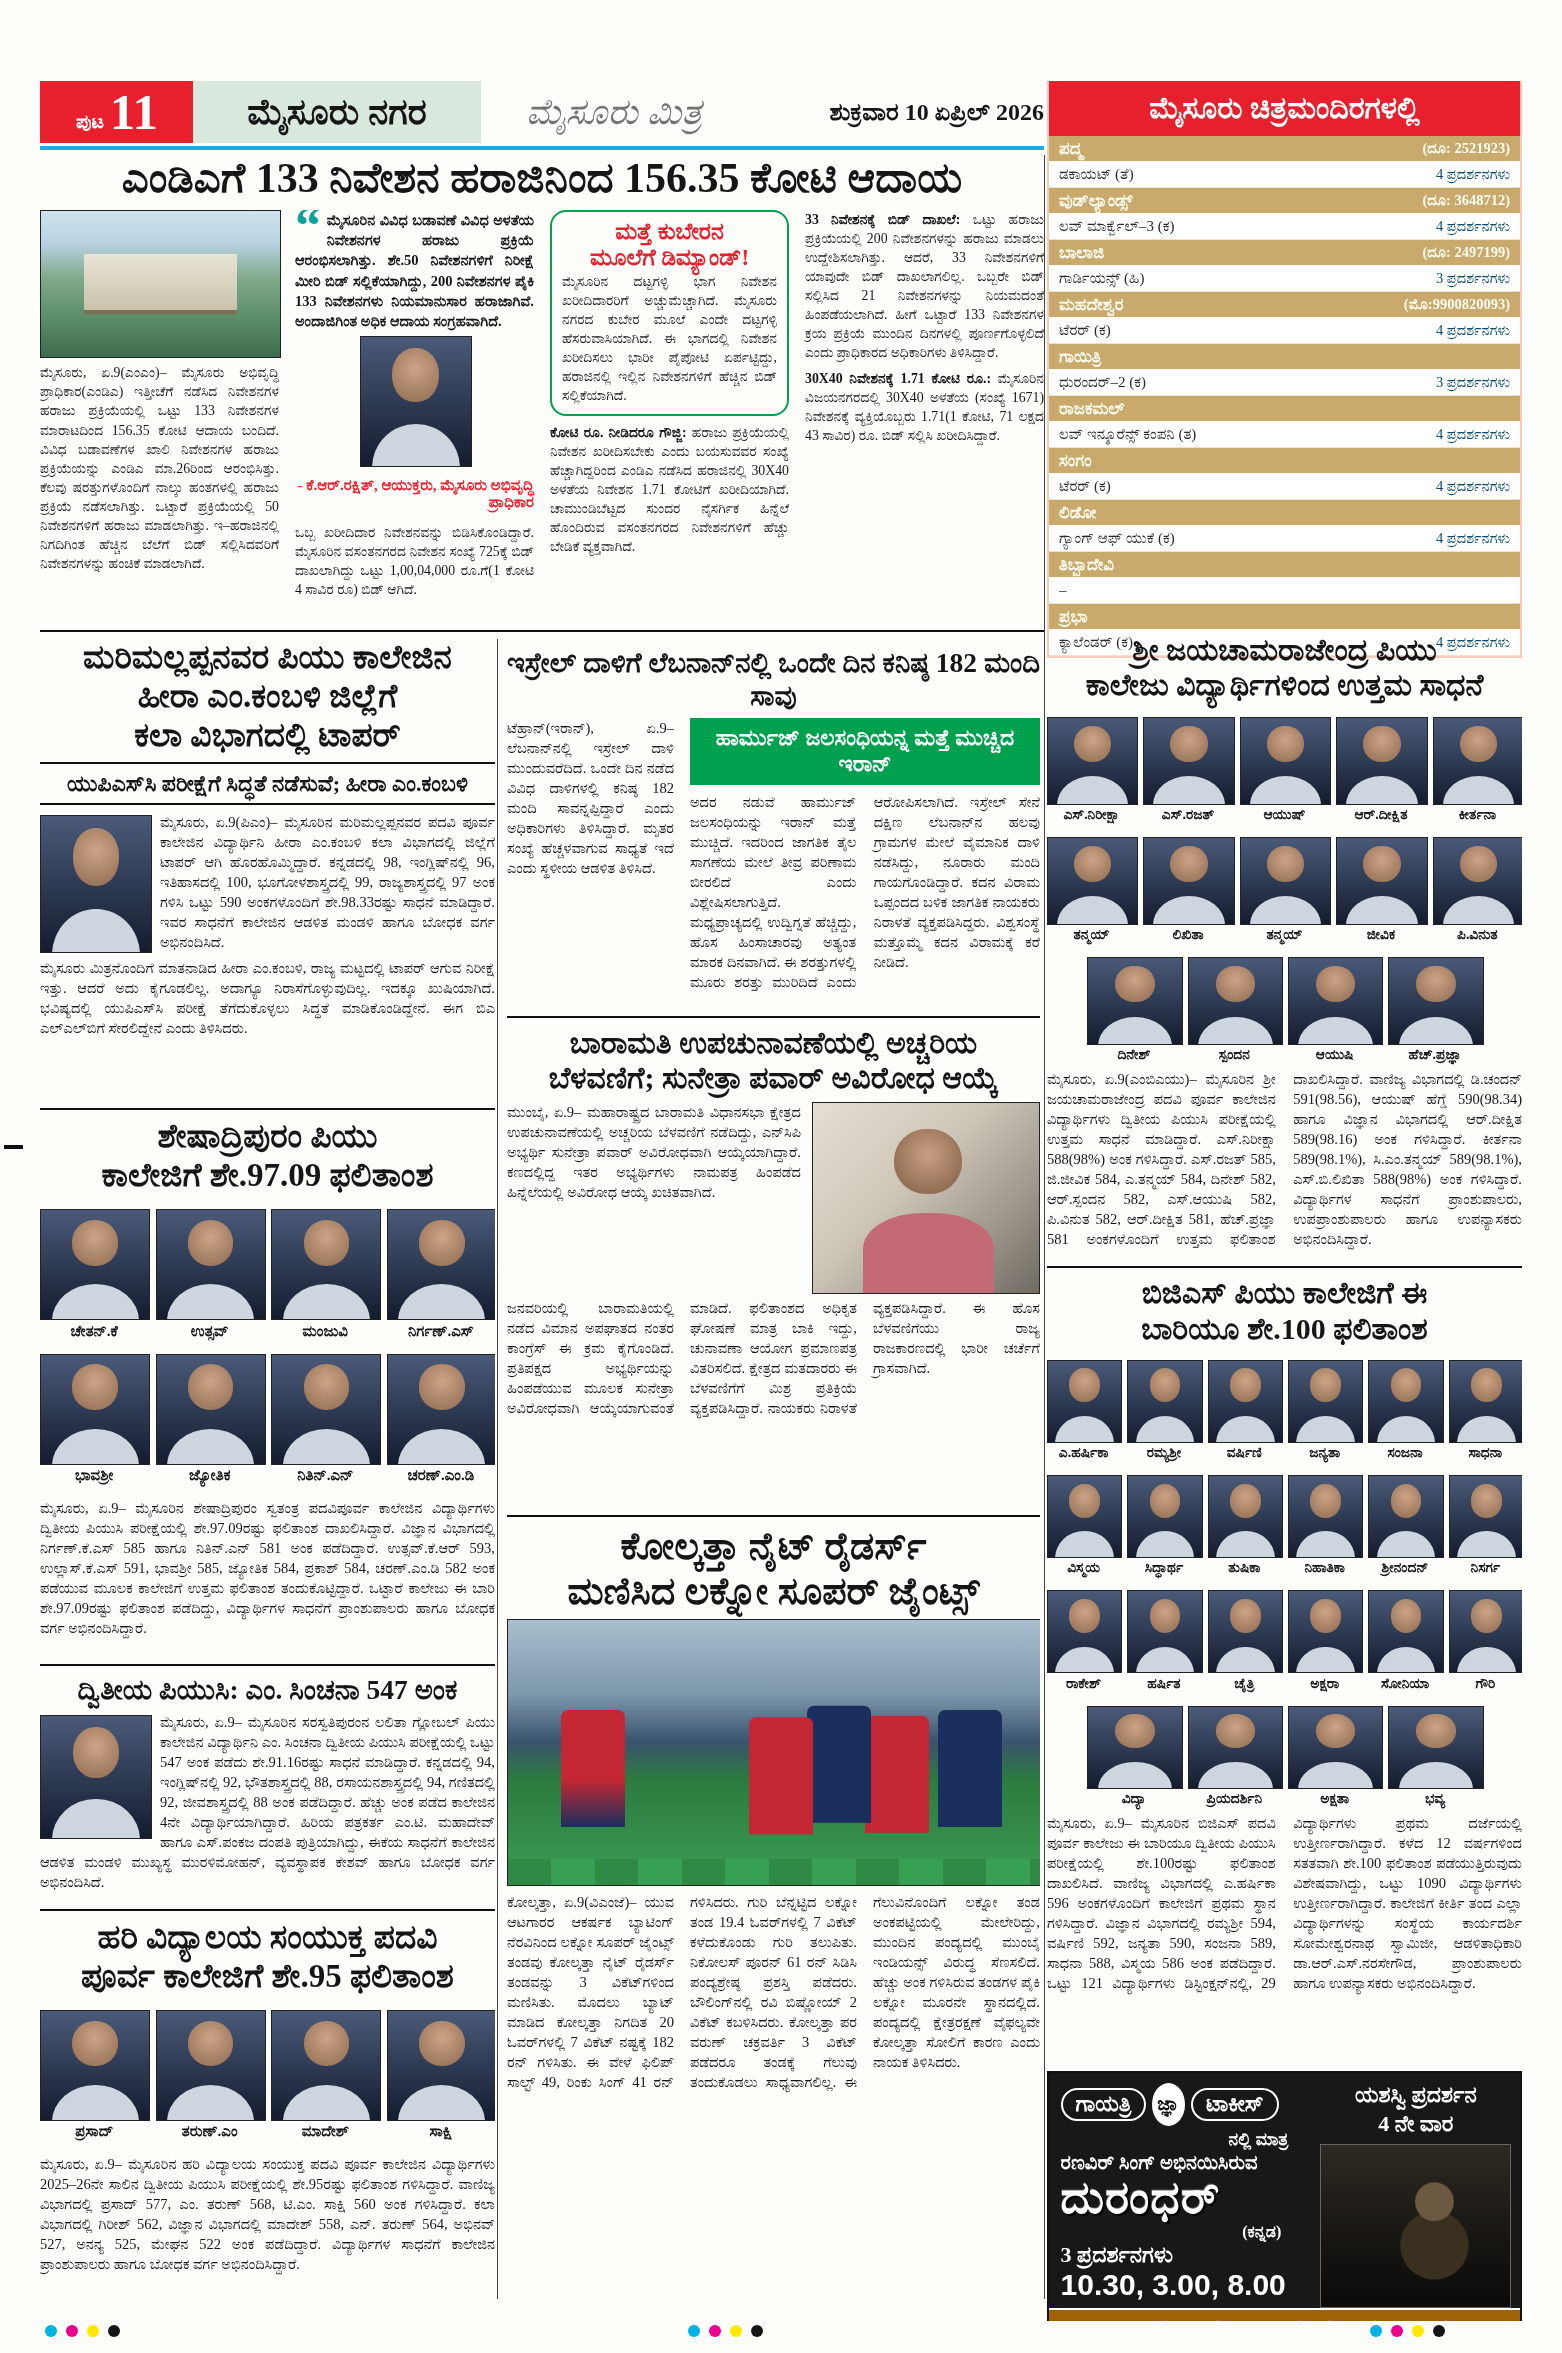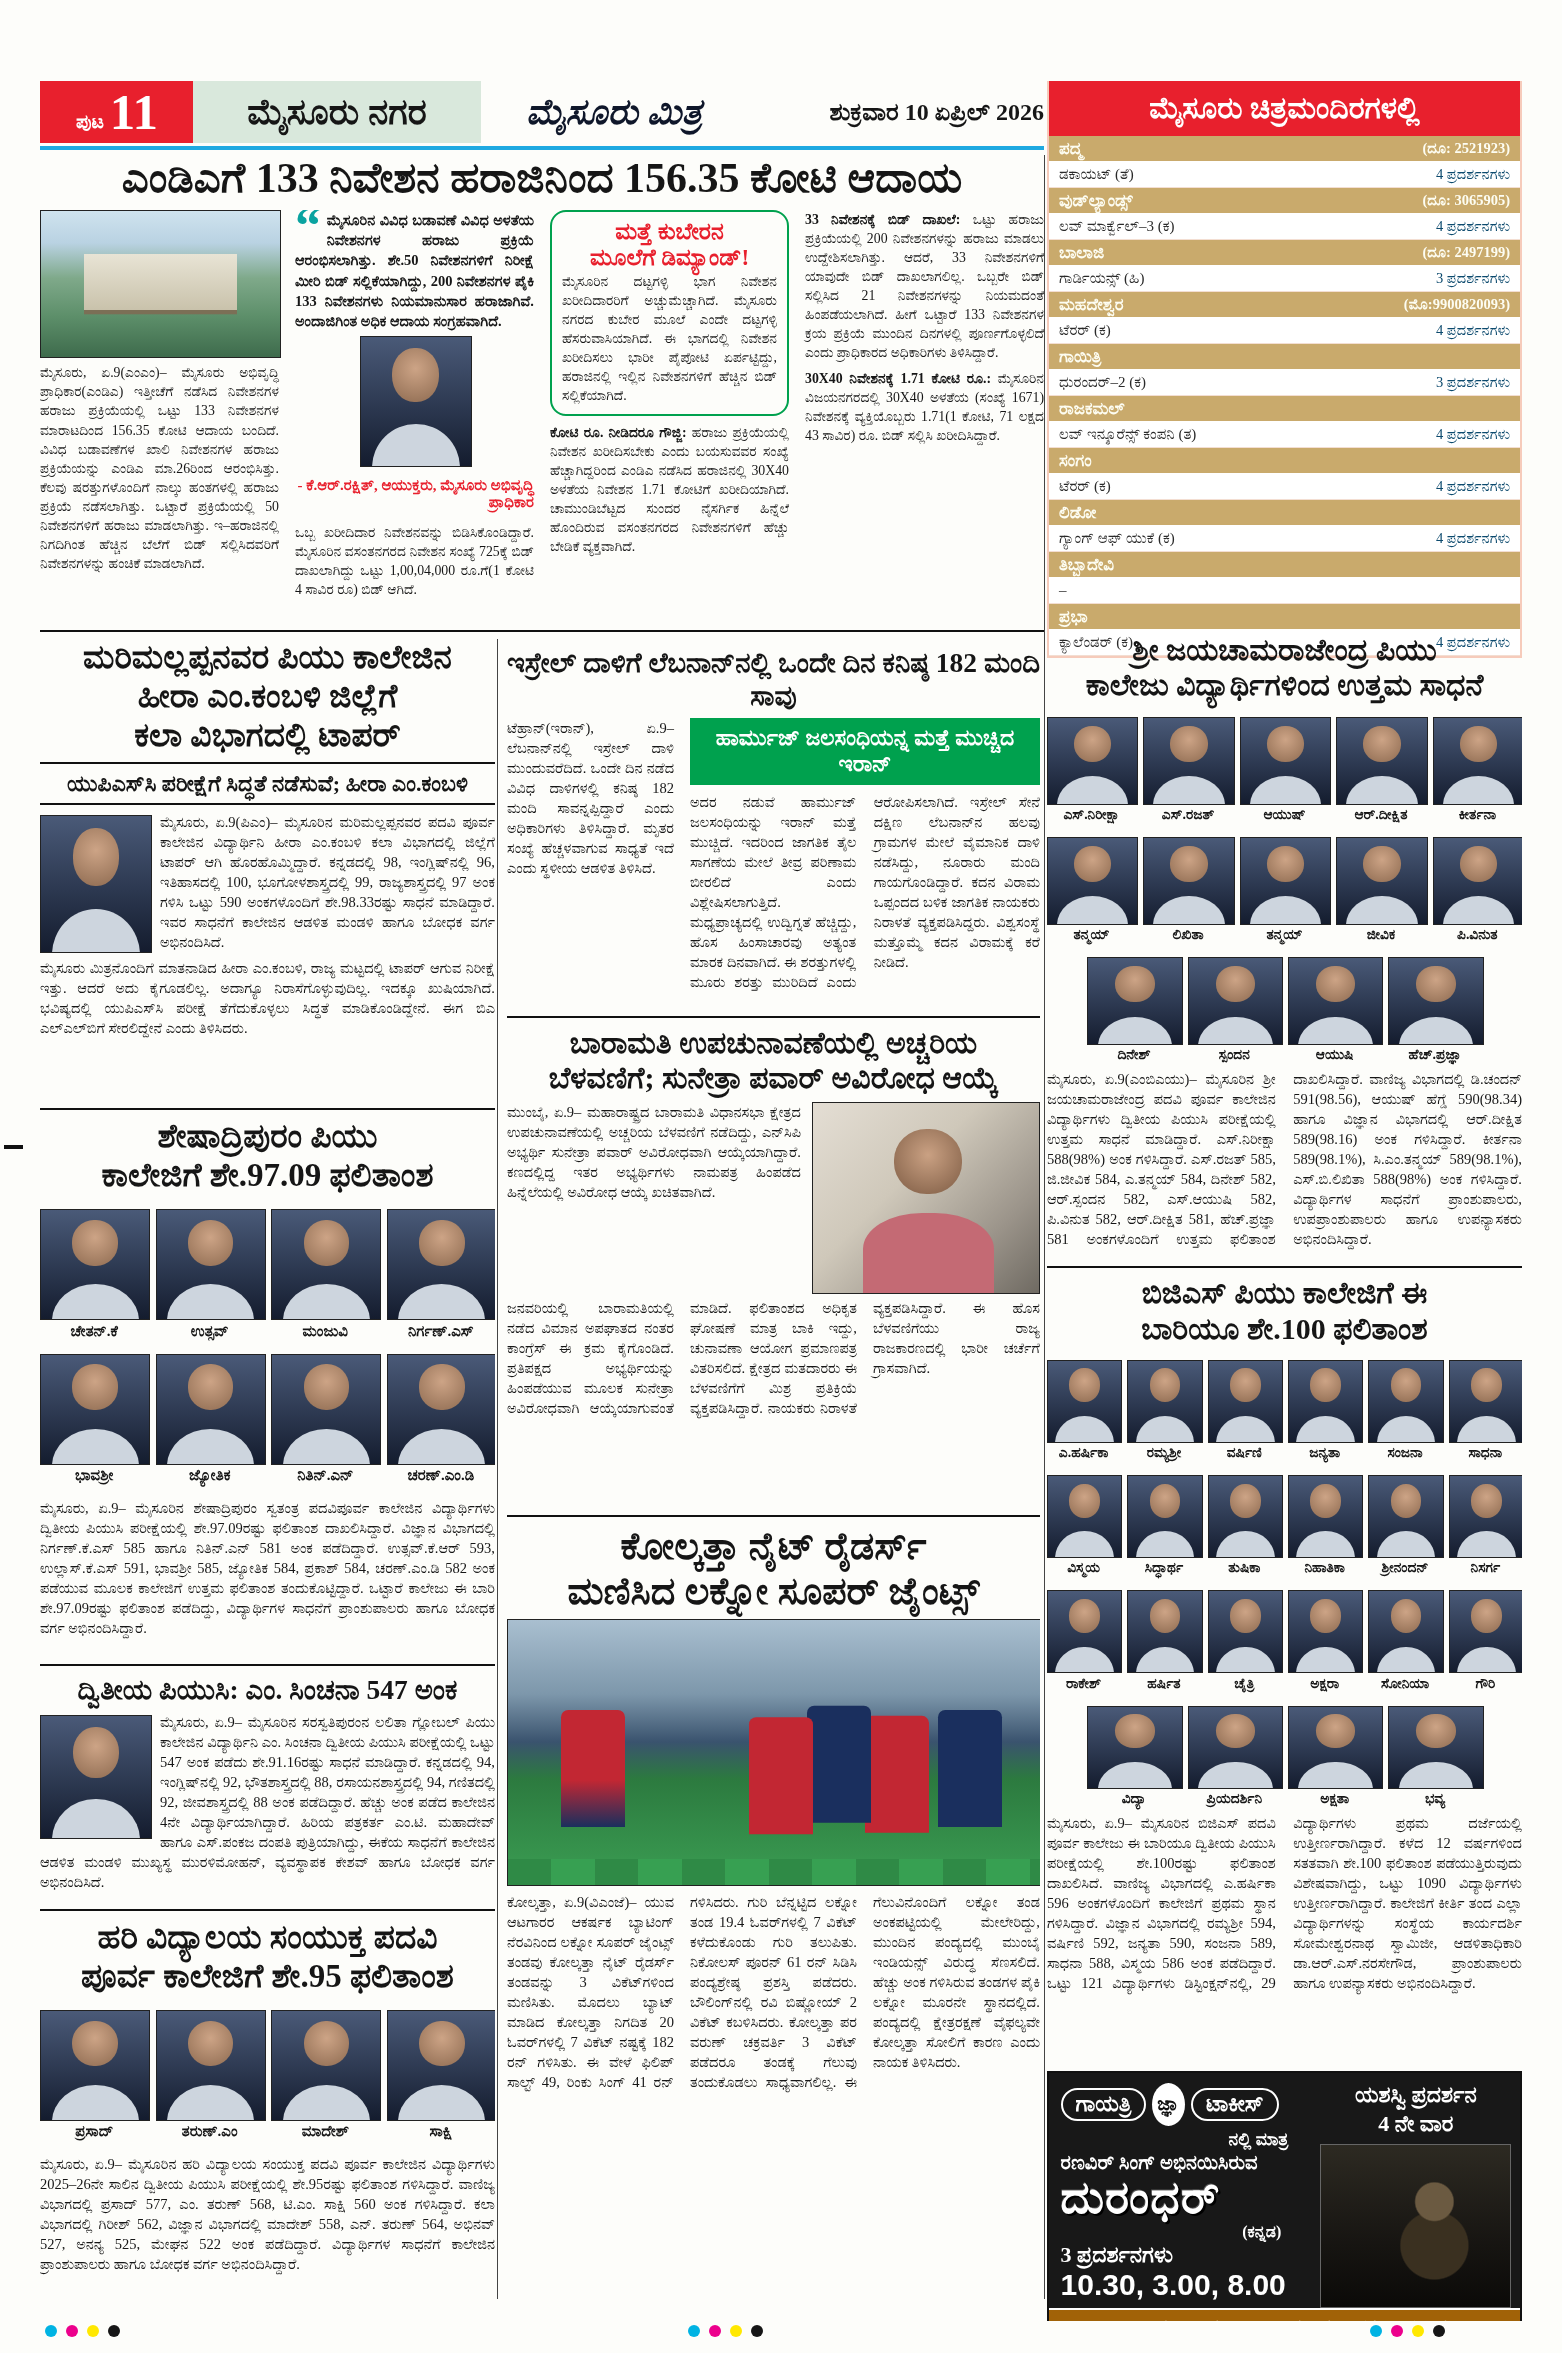--- a/index.html
+++ b/index.html
@@ -8,23 +8,23 @@
   .abs{position:absolute}
 
   
   .page-box{left:40px;top:81px;width:154px;height:62px;background:#e8202d;color:#fff;
             display:flex;align-items:center;justify-content:center;gap:5.8px}
   .page-label{font-size:19px;font-weight:bold;margin-top:19px}
   .page-num{font-size:51px;font-weight:bold;line-height:1}
   .section-box{left:193px;top:81px;width:288px;height:62px;background:#d9e8dc;
                display:flex;align-items:center;justify-content:center;
                font-size:36px;font-weight:bold}
-  .masthead{left:491px;top:81px;width:246px;height:62px;color:#0f172a;
+  .masthead{left:491px;top:81px;width:246px;height:62px;color:#737373;
             display:flex;align-items:center;justify-content:center;
-            font-size:36px;font-weight:bold;font-style:italic}
+            font-size:36px;font-weight:normal;font-style:italic}
   .date-box{left:743px;top:81px;width:301px;height:62px;display:flex;align-items:center;
             justify-content:flex-end;font-size:24px;font-weight:bold}
   .blue-rule{left:40px;top:146px;width:1004px;height:4.3px;background:#1fa9e1}
 
   
   .cinema{left:1047px;top:81px;width:475px;box-sizing:border-box;
           border:2.9px solid #f6cbbb;border-top:none;background:#fff}
   .cinema-title{background:#e8202d;color:#fff;height:55px;display:flex;align-items:center;
                 justify-content:center;font-size:30px;font-weight:bold}
   .cin-theatre{height:25px;background:#c9aa6c;color:#fdfdf2;font-weight:bold;font-size:16.7px;
@@ -172,21 +172,21 @@
         <span>ಪದ್ಮ</span>
         <span class="cin-phone">(ದೂ: 2521923)</span>
       </div>
       <div class="cin-movie">
         <span>ಡಕಾಯಟ್ (ತೆ)</span>
         <span class="cin-shows">4 ಪ್ರದರ್ಶನಗಳು</span>
       </div>
 
       <div class="cin-theatre">
         <span>ವುಡ್‌ಲ್ಯಾಂಡ್ಸ್</span>
-        <span class="cin-phone">(ದೂ: 3065905)</span>
+        <span class="cin-phone">(ದೂ: 3648712)</span>
       </div>
       <div class="cin-movie">
         <span>ಲವ್ ಮಾರ್ಕ್ವೆಲ್–3 (ಕ)</span>
         <span class="cin-shows">4 ಪ್ರದರ್ಶನಗಳು</span>
       </div>
 
       <div class="cin-theatre">
         <span>ಬಾಲಾಜಿ</span>
         <span class="cin-phone">(ದೂ: 2497199)</span>
       </div>

